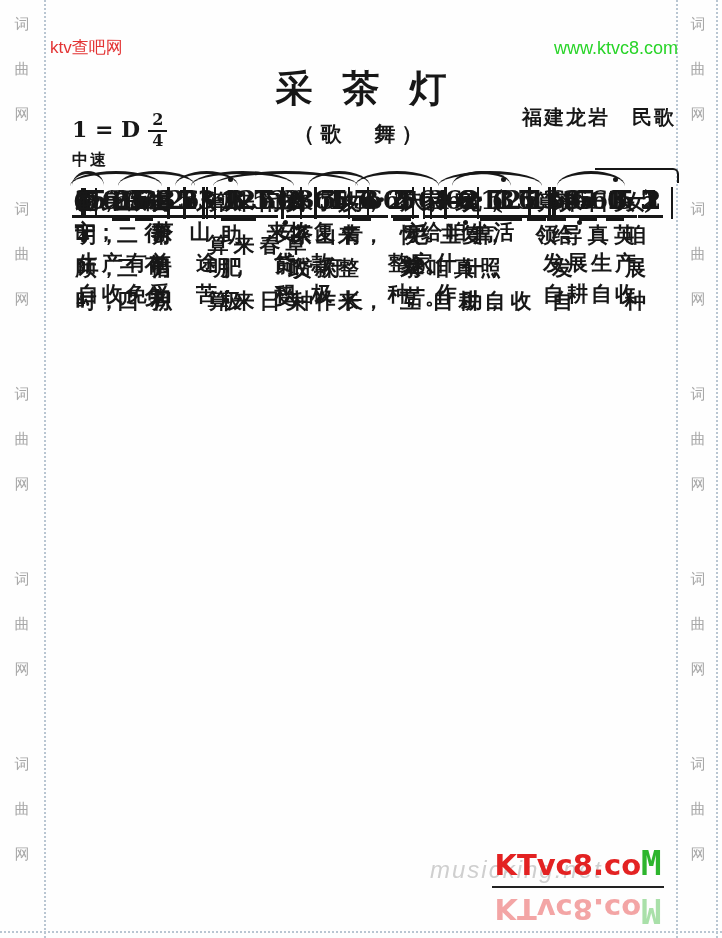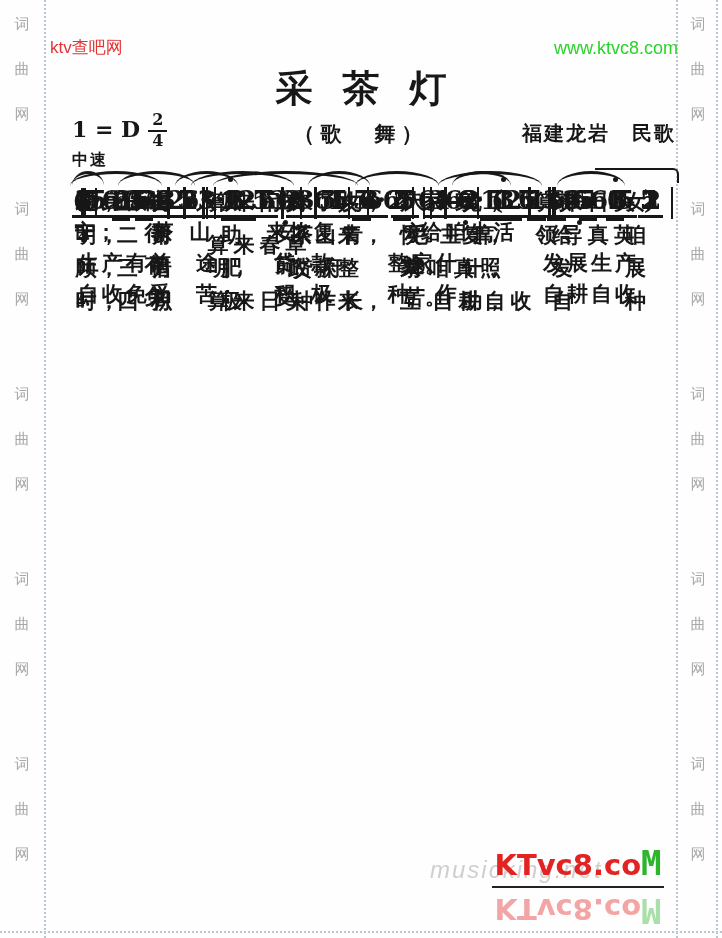--- a/index.html
+++ b/index.html
@@ -13,21 +13,21 @@
   .sidecol.left{left:4px}.sidecol.right{left:680px}
   .sgrp{margin-bottom:50px;text-align:center;}
   .schar{display:block;color:#a8a8a8;font-size:15px;line-height:45px;}
   
   .wm-red{position:absolute;left:50px;top:36px;color:#e33434;font-size:17px;font-family:"Liberation Sans",sans-serif;}
   .wm-green{position:absolute;right:44px;top:38px;color:#28d428;font-size:18px;font-family:"Liberation Sans",sans-serif;}
   
   .title{position:absolute;top:64px;left:0;right:0;text-align:center;font-size:37px;font-weight:bold;
          letter-spacing:30px;text-indent:30px;}
   .subtitle{position:absolute;top:120px;left:0;right:0;text-align:center;font-size:21px;font-weight:bold;letter-spacing:6px;}
-  .credit{position:absolute;top:120px;right:46px;font-size:20px;font-weight:bold;letter-spacing:2px;}
+  .credit{position:absolute;top:104px;right:46px;font-size:20px;font-weight:bold;letter-spacing:2px;}
   .keysig{position:absolute;top:112px;left:72px;font-size:22px;font-weight:bold;font-family:"DejaVu Serif",serif;}
   .frac{display:inline-block;vertical-align:middle;text-align:center;font-size:16px;font-weight:bold;line-height:1.05;margin-left:8px;}
   .frac .num{display:block;border-bottom:2px solid #171717;padding:0 4px 1px;}
   .frac .den{display:block;padding-top:1px;}
   .tempo{position:absolute;top:150px;left:72px;font-size:16px;font-weight:bold;letter-spacing:2px;}
   
   .score{position:absolute;left:65px;top:185px;width:608px;height:742px;}
   .mline{position:absolute;left:0;right:0;display:flex;align-items:flex-start;}
   .measure{position:relative;display:flex;flex:1;justify-content:space-around;align-items:flex-start;padding:0 5px;}
   .bar{width:2.5px;background:#181818;height:32px;margin-top:2px;flex:none;}

